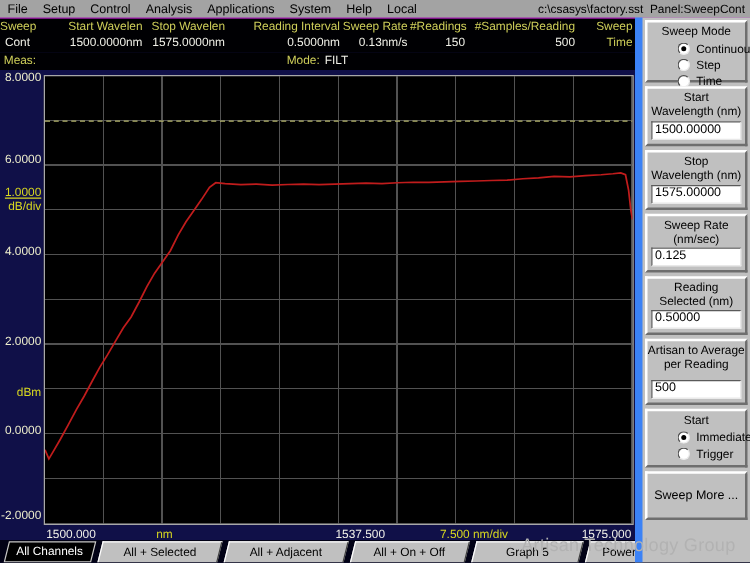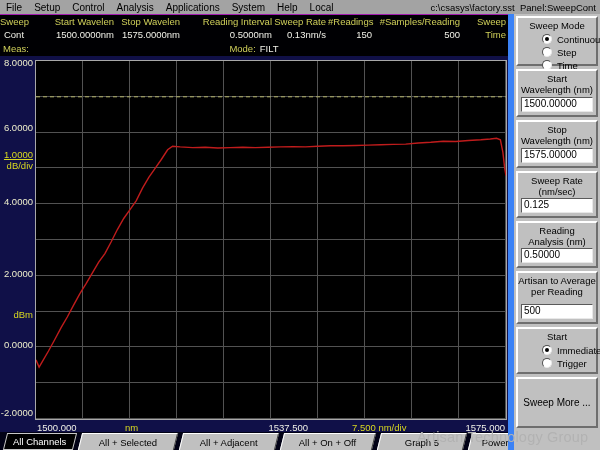--- a/index.html
+++ b/index.html
@@ -56,21 +56,21 @@
           border:1px solid;border-color:#5a5a5a #e8e8e8 #e8e8e8 #5a5a5a;font-size:10px;line-height:12px;
           padding-left:2px;font-family:"Liberation Sans",sans-serif;}
   .radio-row{display:flex;align-items:center;gap:5px;padding-left:24px;height:11px;margin-top:2px;cursor:default;}
   .radio{width:8px;height:8px;border-radius:50%;background:#fff;border:1px solid;
          border-color:#505050 #eaeaea #eaeaea #505050;position:relative;flex:0 0 auto;}
   .radio.sel::after{content:'';position:absolute;left:2px;top:2px;width:4px;height:4px;border-radius:50%;background:#000;}
   .radio-row .rlabel{font-size:9.5px;color:#000;}
   .g-sm{height:50px;} .g-startwl{height:48px;} .g-stopwl{height:48px;}
   .g-rate{height:47px;} .g-spacing{height:47px;} .g-samples{height:53px;}
   .g-start{height:47px;}
-  .g-more{height:51px;display:flex;align-items:center;justify-content:center;font-size:10px;color:#000;cursor:default;}
+  .g-more{height:39px;display:flex;align-items:center;justify-content:center;font-size:10px;color:#000;cursor:default;}
 
   
   .watermark{position:absolute;left:417px;top:429px;font-size:14.5px;color:#b2b2b2;z-index:50;
              white-space:nowrap;letter-spacing:0.2px;}
 </style>
 </head>
 <body>
 
 <div class="menubar">
   <span class="menu-item">File</span>
@@ -211,21 +211,21 @@
     <div class="gtitle">
       <span>Sweep Rate</span><br>
       <span>(nm/sec)</span>
     </div>
     <div class="ginput">0.125</div>
   </div>
 
   <div class="group g-spacing">
     <div class="gtitle">
       <span>Reading</span><br>
-      <span>Analysis (nm)</span>
+      <span>Selected (nm)</span>
     </div>
     <div class="ginput">0.50000</div>
   </div>
 
   <div class="group g-samples">
     <div class="gtitle">
       <span>Artisan to Average</span><br>
       <span>per Reading</span>
     </div>
     <div class="ginput">500</div>

